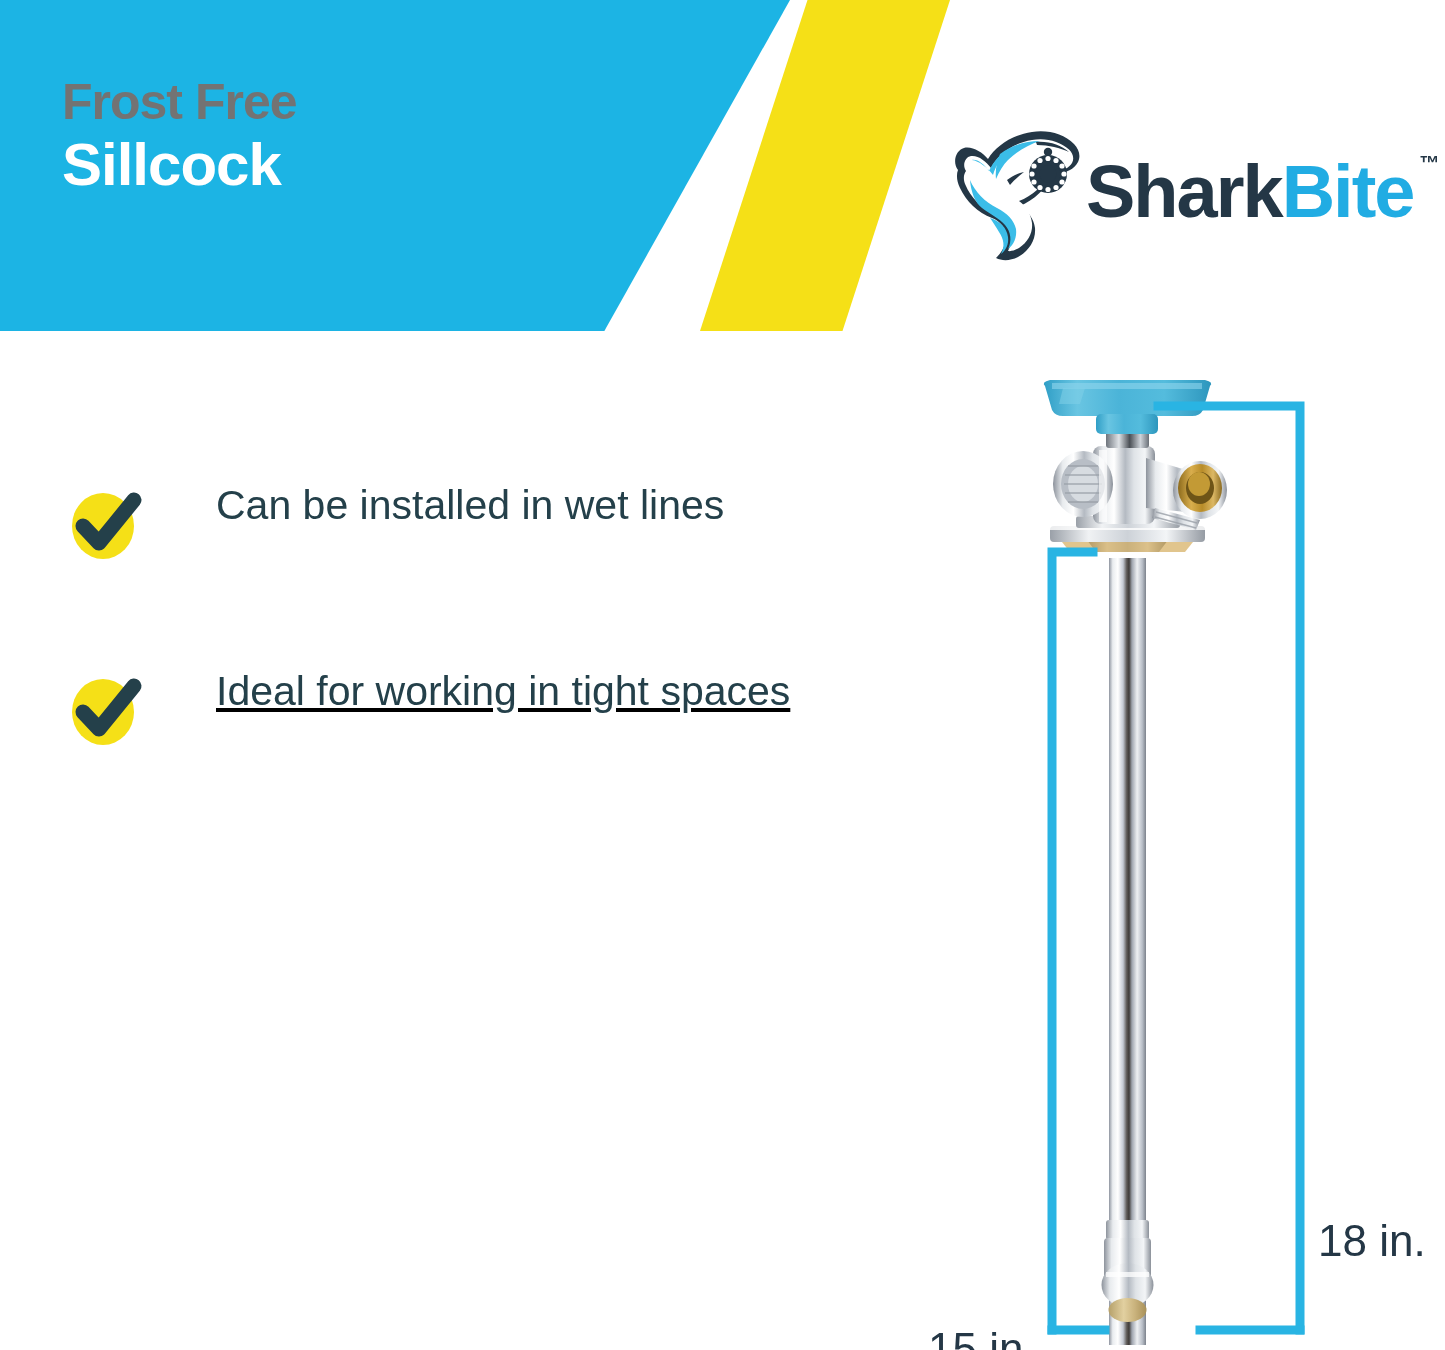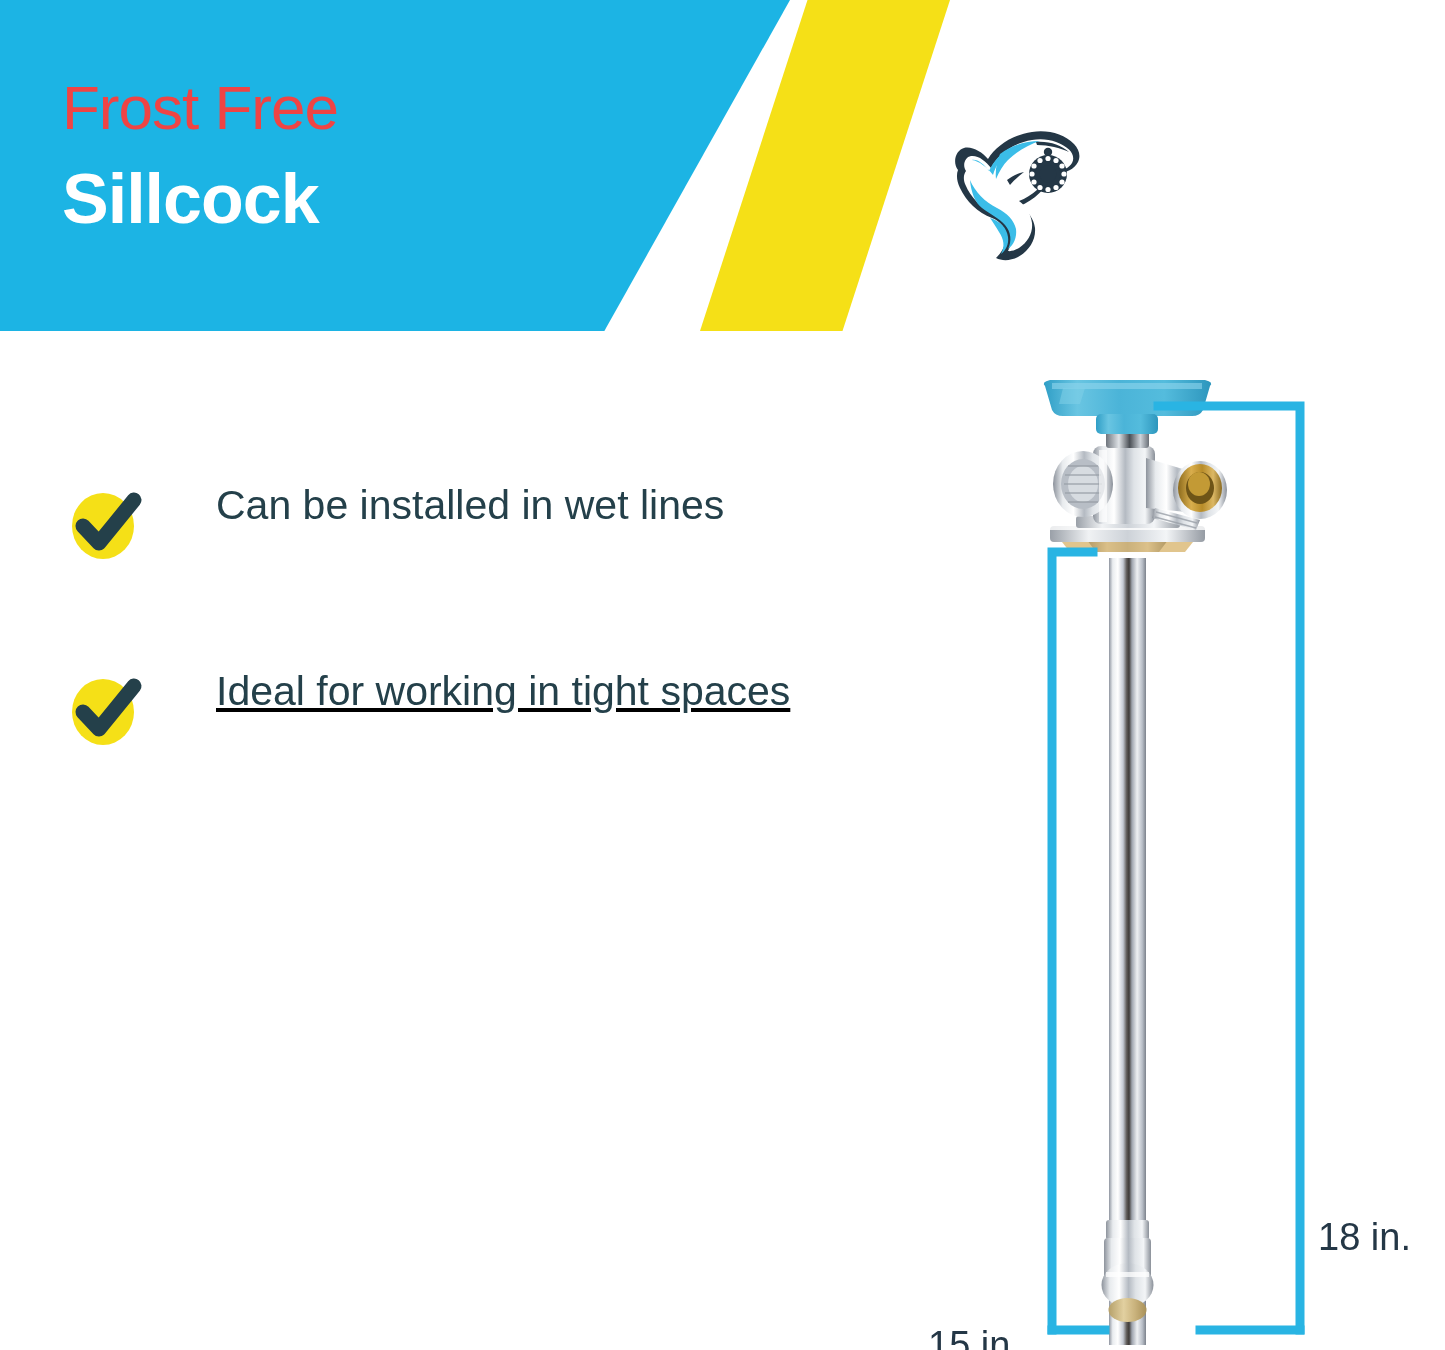--- a/index.html
+++ b/index.html
@@ -38,35 +38,35 @@
     clip-path: polygon(43% 0, 100% 0, 57% 100%, 0 100%);
   }
 
   .banner-text {
     position: absolute;
     left: 62px;
     top: 78px;
     z-index: 5;
   }
   .title-line1 {
-    font-size: 62px;
-    font-weight: normal;
-    color: #ef4444;
+    font-size: 50px;
+    font-weight: bold;
+    color: #737373;
     line-height: 0.98;
     letter-spacing: -1px;
     white-space: nowrap;
   }
   .title-line2 {
-    font-size: 70px;
+    font-size: 60px;
     font-weight: bold;
     color: #ffffff;
     line-height: 1.05;
     letter-spacing: -1px;
     white-space: nowrap;
-    margin-top: 24px;
+    margin-top: 6px;
   }
 
   
   .logo {
     position: absolute;
     left: 950px;
     top: 118px;
     display: flex;
     align-items: center;
     z-index: 6;
@@ -136,21 +136,21 @@
     width: 545px;
     height: 965px;
   }
   .product-svg {
     position: absolute;
     left: 0;
     top: 0;
   }
   .dim-label {
     position: absolute;
-    font-size: 38px;
+    font-size: 44px;
     color: #243746;
     white-space: nowrap;
   }
   .dim-15 { left: 28px;  top: 944px; }
   .dim-18 { left: 418px; top: 836px; }
 </style>
 </head>
 <body>
 
 <div id="page">
@@ -214,20 +214,24 @@
           <circle cx="98" cy="71.5" r="2.6"></circle>
           <circle cx="90" cy="69.5" r="2.6"></circle>
           <circle cx="84" cy="64" r="2.6"></circle>
           <circle cx="82" cy="56" r="2.6"></circle>
           <circle cx="84" cy="48" r="2.6"></circle>
           <circle cx="90" cy="42.5" r="2.6"></circle>
         </g>
         <circle cx="98" cy="56" r="8.5" fill="#243746"></circle>
       </svg>
     </span>
+    <span class="logo-word">
+      <span class="word-shark">Shark</span><span class="word-bite">Bite</span>
+      <span class="word-tm">™</span>
+    </span>
   </div>
 
   <div class="features">
 
     <div class="feature">
       <span class="check-wrap">
         <svg viewBox="0 0 70 72" width="70" height="72">
           <ellipse cx="33" cy="38" rx="31" ry="33" fill="#f5e017"></ellipse>
           <path d="M13 38 L29 55 L64 12" fill="none" stroke="#24404a" stroke-width="15" stroke-linecap="round" stroke-linejoin="round"></path>
         </svg>

